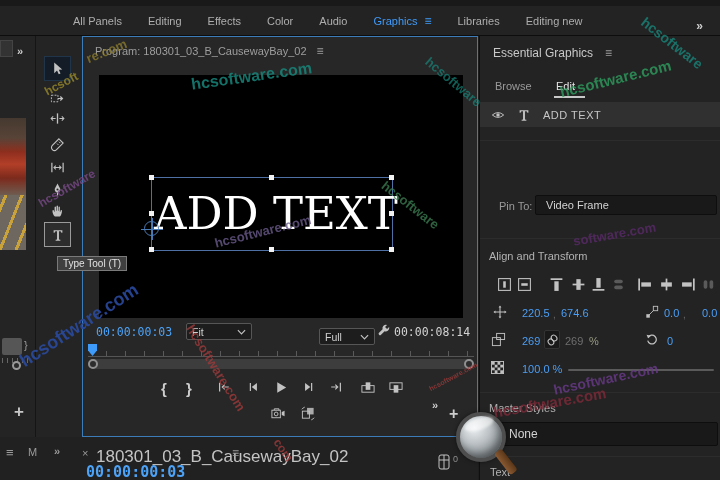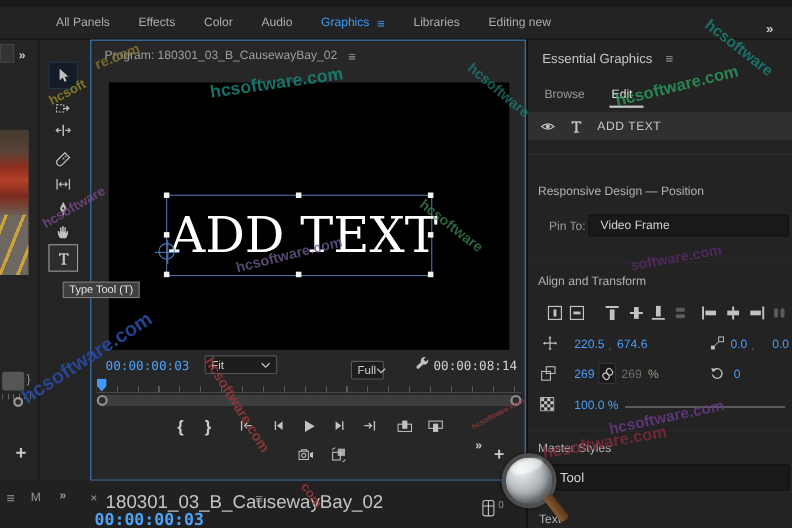--- a/index.html
+++ b/index.html
@@ -4,21 +4,21 @@
 <style>
 *{margin:0;padding:0;box-sizing:border-box}
 html,body{width:720px;height:480px;overflow:hidden;background:#1d1d1d;
   font-family:"Liberation Sans",sans-serif;color:#b4b4b4}
 #stage{position:relative;width:720px;height:480px;background:#1d1d1d;overflow:hidden}
 .icon{display:inline-flex;align-items:center;justify-content:center;color:#c2c2c2}
 .icon svg{display:block}
 
 
 #topbar{position:absolute;left:0;top:0;width:720px;height:36px;background:#232323;border-bottom:1px solid #0d0d0d;border-top:6px solid #191919}
-#tabs{display:flex;align-items:flex-end;height:100%;padding-left:38px}
+#tabs{display:flex;align-items:flex-end;height:100%;padding-left:60px}
 .ws-tab{padding:0 13px;font-size:11px;color:#aeaeae;display:flex;align-items:center;gap:7px;height:100%}
 .ws-tab.active{color:#3f9bfa}
 .ws-tab .tab-menu{color:#3f9bfa;font-size:12px}
 #ws-overflow{position:absolute;right:16px;top:13px;color:#cdcdcd;font-size:12px;font-weight:bold;letter-spacing:1px}
 
 
 #left-rail{position:absolute;left:0;top:36px;width:36px;height:401px;background:#242424;border-right:1px solid #151515}
 #rail-notch{position:absolute;left:0;top:4px;width:13px;height:17px;background:#333;border:1px solid #444}
 #rail-overflow{position:absolute;left:17px;top:9px;font-size:11px;font-weight:bold;color:#cdcdcd}
 #thumb{position:absolute;left:0;top:82px;width:26px;height:132px;overflow:hidden;background:#444}
@@ -104,20 +104,23 @@
 <body>
 
 <div id="stage">
 
   <div id="topbar">
     <div id="tabs">
         <div class="ws-tab">
           <span>All Panels</span>
         </div>
         <div class="ws-tab">
+          <span>Editing</span>
+        </div>
+        <div class="ws-tab">
           <span>Effects</span>
         </div>
         <div class="ws-tab">
           <span>Color</span>
         </div>
         <div class="ws-tab">
           <span>Audio</span>
         </div>
         <div class="ws-tab active">
           <span>Graphics</span>
@@ -235,21 +238,21 @@
     <div class="pm-controls">
       <span class="tc blue" style="position:absolute;left:13px;top:2px">00:00:00:03</span>
       <div class="dd" style="left:103px;top:0;width:66px">
         <span>Fit</span>
         <span class="icon">
             <svg width="9" height="6" viewBox="0 0 10 6">
               <path d="M1 1 L5 5 L9 1" stroke="currentColor" fill="none" stroke-width="1.3"></path>
             </svg>
           </span>
       </div>
-      <div class="dd" style="left:236px;top:5px;width:30px">
+      <div class="dd" style="left:236px;top:5px;width:56px">
         <span>Full</span>
         <span class="icon">
             <svg width="9" height="6" viewBox="0 0 10 6">
               <path d="M1 1 L5 5 L9 1" stroke="currentColor" fill="none" stroke-width="1.3"></path>
             </svg>
           </span>
       </div>
       <span class="icon" style="position:absolute;left:294px;top:1px">
           <svg width="14" height="14" viewBox="0 0 16 16">
             <path d="M14 4.5 a4 4 0 0 1 -5.3 3.8 L4.6 12.4 a1.6 1.6 0 0 1 -2.3 -2.3 L6.4 6 A4 4 0 0 1 11.5 1 L9.2 3.3 l2.3 2.3 L13.8 3.3 c.1.4.2.8.2 1.2 Z" fill="currentColor"></path>
@@ -368,21 +371,20 @@
           </svg>
         </span>
       <span class="icon">
           <svg width="14" height="14" viewBox="0 0 16 16">
             <path d="M3 2.5 h10 v3 h-1.2 c-.2-1.3-.6-1.7-2.3-1.7 h-.4 v8.4 c0 1 .3 1.2 1.6 1.3 v1 H5.3 v-1 c1.3-.1 1.6-.3 1.6-1.3 V3.8 h-.4 c-1.7 0-2.1.4-2.3 1.7 H3 Z" fill="currentColor"></path>
           </svg>
         </span>
       <span class="lname">ADD TEXT</span>
     </div>
     <div class="eg-div" style="top:104px"></div>
-    <div class="eg-h" style="top:132px">Responsive Design — Position</div>
     <div class="eg-h eg-sub" style="left:19px;top:164px">Pin To:</div>
     <div class="eg-dd" style="left:55px;top:159px;width:182px;height:20px">
       <span>Video Frame</span>
     </div>
     <div class="eg-div" style="top:202px"></div>
     <div class="eg-h" style="top:214px">Align and Transform</div>
     <div class="alignrow" id="eg-align" style="position:absolute;left:0;top:238px;width:241px;height:20px">
         <div class="ab" style="left: 14px;">
           <span class="icon">
             <svg width="15" height="15" viewBox="0 0 14 14">
@@ -524,21 +526,21 @@
             <rect x="10" y="10" width="3" height="3"></rect>
           </g>
         </svg>
       </span>
     <span class="val" style="left:42px;top:327px">100.0 %</span>
     <div class="sl-track" style="left:88px;top:333px;width:146px"></div>
 
     <div class="eg-div" style="top:356px"></div>
     <div class="eg-h" style="top:366px">Master Styles</div>
     <div class="eg-dd" style="left:18px;top:386px;width:220px;height:24px;font-size:12px">
-      <span>Tool</span>
+      <span>None</span>
     </div>
     <div class="eg-div" style="top:420px"></div>
     <div class="eg-h" style="left:10px;top:430px">Text</div>
   </div>
 
   <div id="bottom-strip">
     <span class="g" style="left:6px;top:8px;font-size:13px">≡</span>
     <span class="g" style="left:28px;top:9px">M</span>
     <span class="g" style="left:54px;top:8px;font-weight:bold">»</span>
     <span class="g" style="left:82px;top:10px">×</span>

